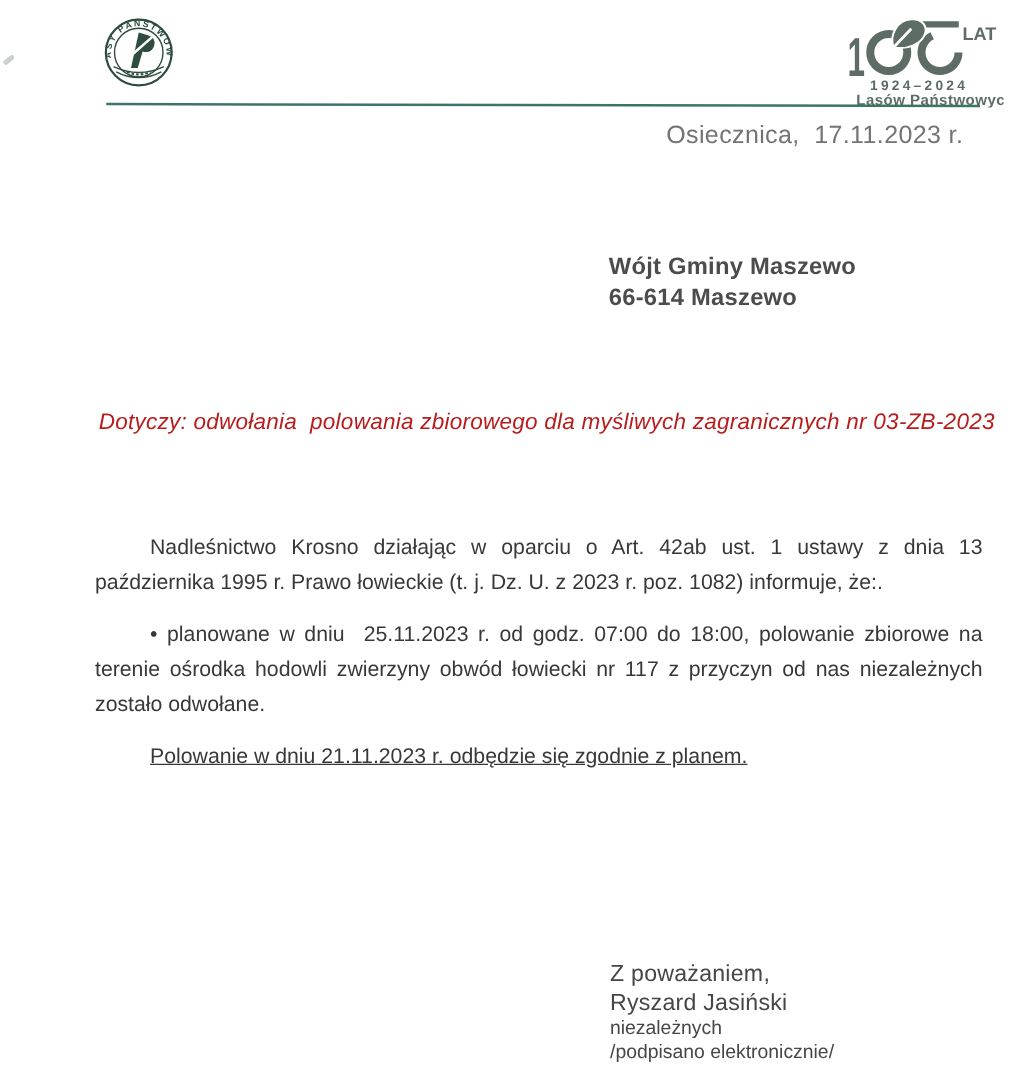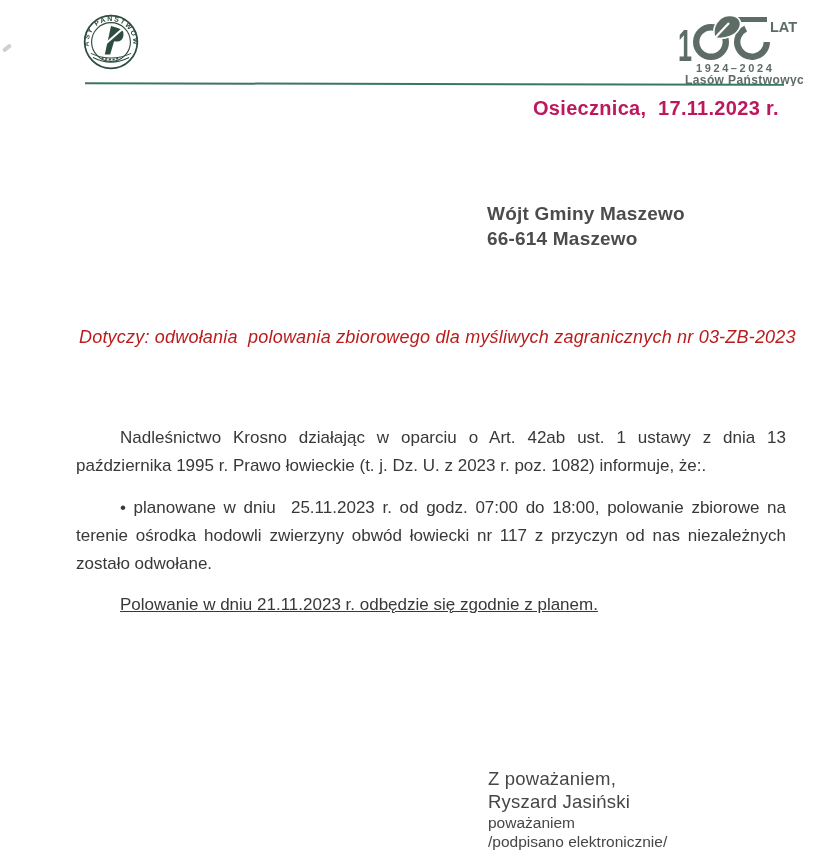--- a/index.html
+++ b/index.html
@@ -18,21 +18,21 @@
     position:absolute;left:85px;top:83px;width:699px;height:2.4px;
     background:#3c7568;transform:rotate(0.12deg);
   }
   .speck{
     position:absolute;left:2px;top:46px;width:10px;height:4px;
     background:#9aa3a1;opacity:.5;border-radius:2px;transform:rotate(-38deg);
   }
   
   .place-date{
     position:absolute;left:533px;top:97px;
-    font-size:20px;color:#be185d;white-space:pre;letter-spacing:.3px;font-weight:bold;
+    font-size:20px;color:#737373;white-space:pre;letter-spacing:.3px;
   }
   .reference{
     position:absolute;left:79px;top:130px;
     font-size:19px;color:#3a3a3a;letter-spacing:.2px;
   }
   .recipient{
     position:absolute;left:487px;top:202px;
     font-size:19px;font-weight:bold;color:#4c4c4c;line-height:24.5px;
     letter-spacing:.2px;
   }
@@ -114,17 +114,17 @@
 
   <div class="subject">Dotyczy: odwołania  polowania zbiorowego dla myśliwych zagranicznych nr 03-ZB-2023</div>
 
   <p class="body-paragraph p1">Nadleśnictwo Krosno działając w oparciu o Art. 42ab ust. 1 ustawy z dnia 13 października 1995 r. Prawo łowieckie (t. j. Dz. U. z 2023 r. poz. 1082) informuje, że:.</p>
   <p class="body-paragraph p2">• planowane w dniu  25.11.2023 r. od godz. 07:00 do 18:00, polowanie zbiorowe na terenie ośrodka hodowli zwierzyny obwód łowiecki nr 117 z przyczyn od nas niezależnych zostało odwołane.</p>
   <p class="body-paragraph p3">Polowanie w dniu 21.11.2023 r. odbędzie się zgodnie z planem.</p>
 
   <div class="signature">
     <div class="sig-big">Z poważaniem,</div>
     <div class="sig-big">Ryszard Jasiński</div>
-    <div class="sig-small">poważaniem</div>
+    <div class="sig-small">niezależnych</div>
     <div class="sig-small">/podpisano elektronicznie/</div>
   </div>
 
 </div>
 
 </body></html>

